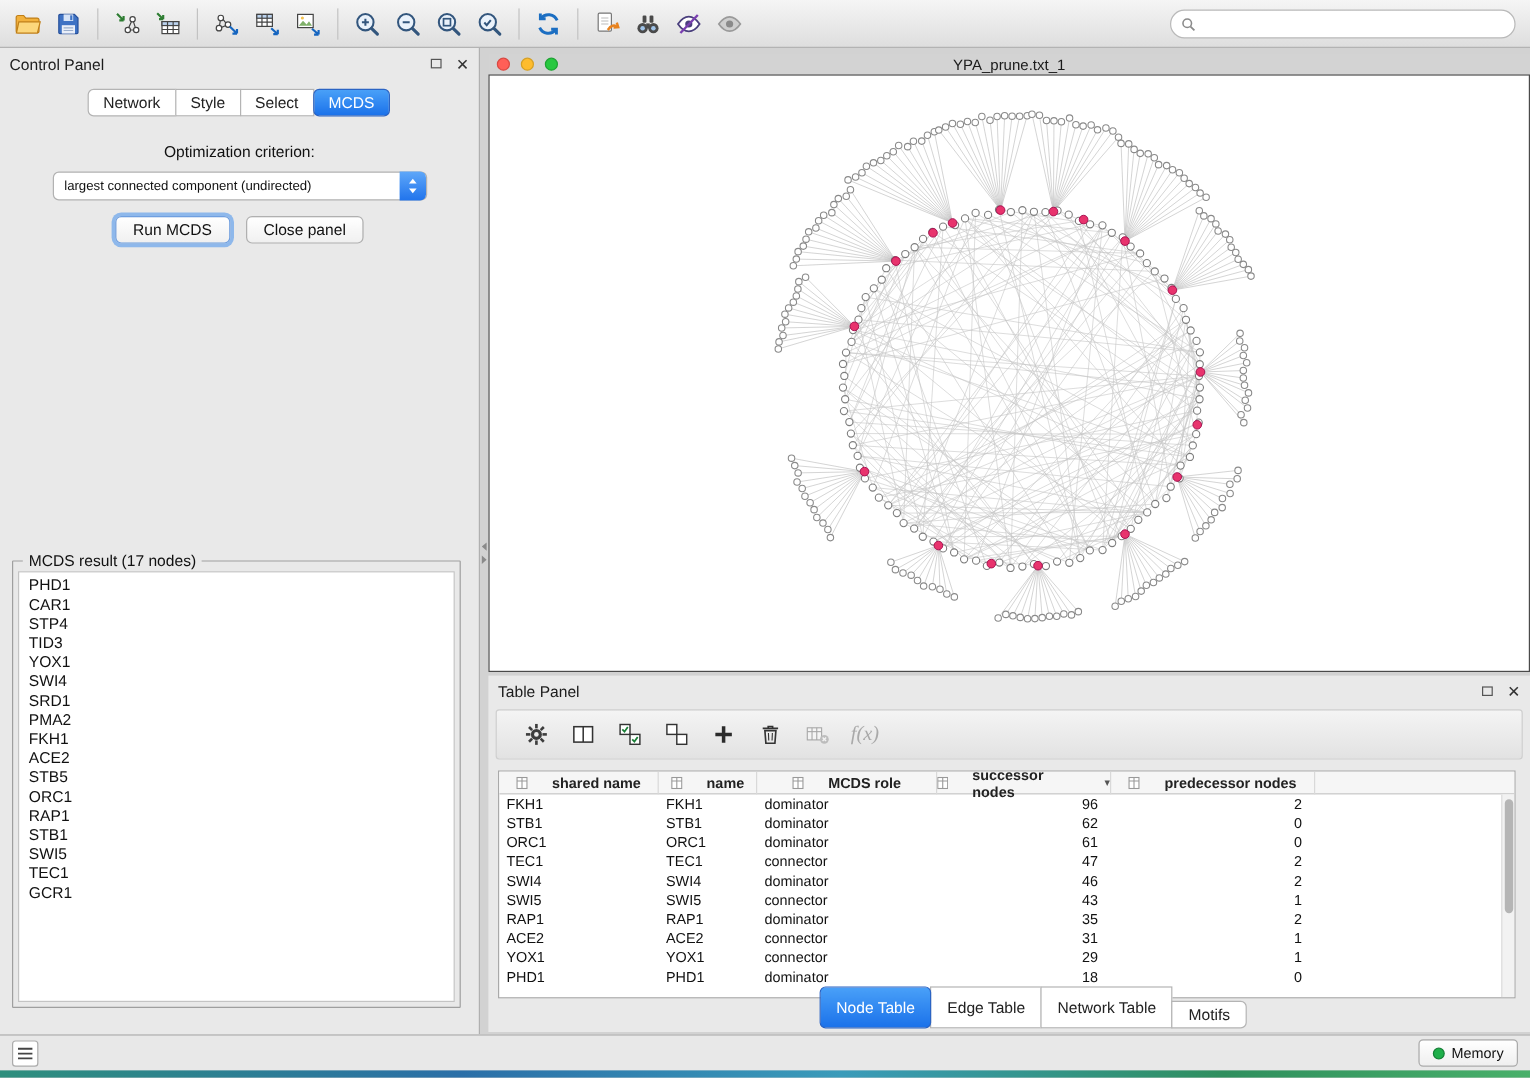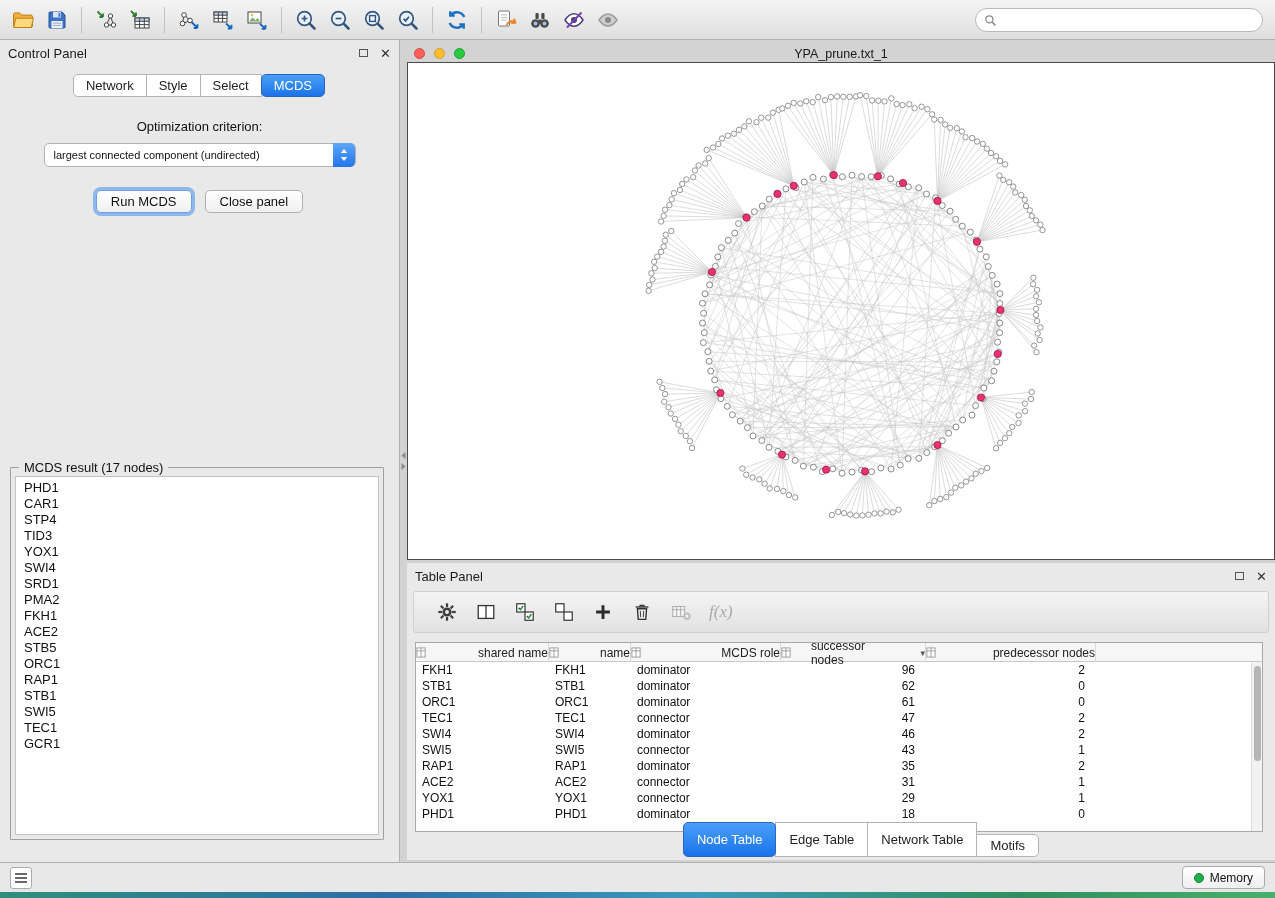--- a/index.html
+++ b/index.html
@@ -37,21 +37,21 @@
   .ctab.active { background:linear-gradient(#49a0f8,#1b72ea); color:#fff;
     border-color:#2b64c4; border-radius:5px; position:relative; z-index:2; }
 
   #opt-label { text-align:center; font-size:13px; color:#111; margin-top:22px; }
   #opt-dropdown { width:312px; height:24px; margin:9px auto 0; background:#fff;
     border:1px solid #b2b2b2; border-radius:5px; display:flex; align-items:center;
     font-size:11px; color:#111; padding-left:9px; position:relative; cursor:pointer; }
   #opt-dropdown .stepper { position:absolute; right:0; top:-1px; width:22px; height:24px;
     background:linear-gradient(#5ea7f9,#2174ec); border-radius:0 5px 5px 0;
     display:flex; align-items:center; justify-content:center; }
-  #cp-buttons { display:flex; justify-content:center; gap:13px; margin-top:23px; }
+  #cp-buttons { display:flex; justify-content:center; gap:13px; margin-top:13px; }
   .cp-btn { font-size:13px; padding:3px 14px; background:linear-gradient(#ffffff,#f0f0f0);
     border:1px solid #b0b0b0; border-radius:5px; color:#111; cursor:pointer; }
   .cp-btn.focused { box-shadow:0 0 0 3px rgba(94,158,236,.65); border-color:#6f9fe0; }
 
   #mcds-group { position:absolute; left:10px; right:15px; top:427px; bottom:22px;
     border:1px solid #9f9f9f; border-radius:1px; }
   #mcds-legend { position:absolute; top:-8px; left:8px; background:#e9e9e9;
     padding:0 5px; font-size:13px; color:#111; }
   #mcds-list { position:absolute; left:4px; right:4px; top:8px; bottom:4px;
     background:#fff; border:1px solid #c4c4c4; overflow:hidden; padding-top:3px; }
@@ -77,22 +77,22 @@
     display:flex; align-items:center; gap:9px; padding-left:18px; }
   .tp-btn { width:30px; height:30px; border:none; background:transparent; border-radius:3px;
     display:flex; align-items:center; justify-content:center; cursor:pointer; }
   .tp-btn svg { width:22px; height:22px; }
   .fx-label { font-size:17px; font-style:italic; font-family:"Liberation Serif","DejaVu Serif",serif;
     color:#a9a9a9; margin-left:4px; }
 
   #node-table { position:absolute; left:8px; right:12px; top:79px; bottom:28px;
     background:#fff; border:1px solid #a9a9a9; overflow:hidden; }
   #table-header-row { display:flex; height:19px; background:#f6f6f6; border-bottom:1px solid #c9c9c9; }
-  .th { display:flex; align-items:center; justify-content:space-between; gap:20px;
-    font-size:12px; color:#222; border-right:1px solid #d9d9d9; height:19px; cursor:pointer; }
+  .th { display:flex; align-items:center; justify-content:center; gap:20px;
+    font-size:12px; color:#222; border-right:1px solid #d9d9d9; height:19px; cursor:pointer;font-weight:bold; }
   .th .chev { font-size:9px; color:#555; }
   .tr { display:flex; height:16px; }
   .td { font-size:12px; color:#111; height:16px; line-height:16px; padding:0 6px;
     white-space:nowrap; overflow:hidden; }
   .td.num { text-align:right; padding-right:11px; }
   #v-scrollbar { position:absolute; right:0; top:19px; bottom:0; width:11px;
     background:#f2f2f2; border-left:1px solid #ddd; }
   #v-thumb { position:absolute; left:1.5px; width:7px; top:4px; height:95px;
     background:#b5b5b5; border-radius:4px; }
 

